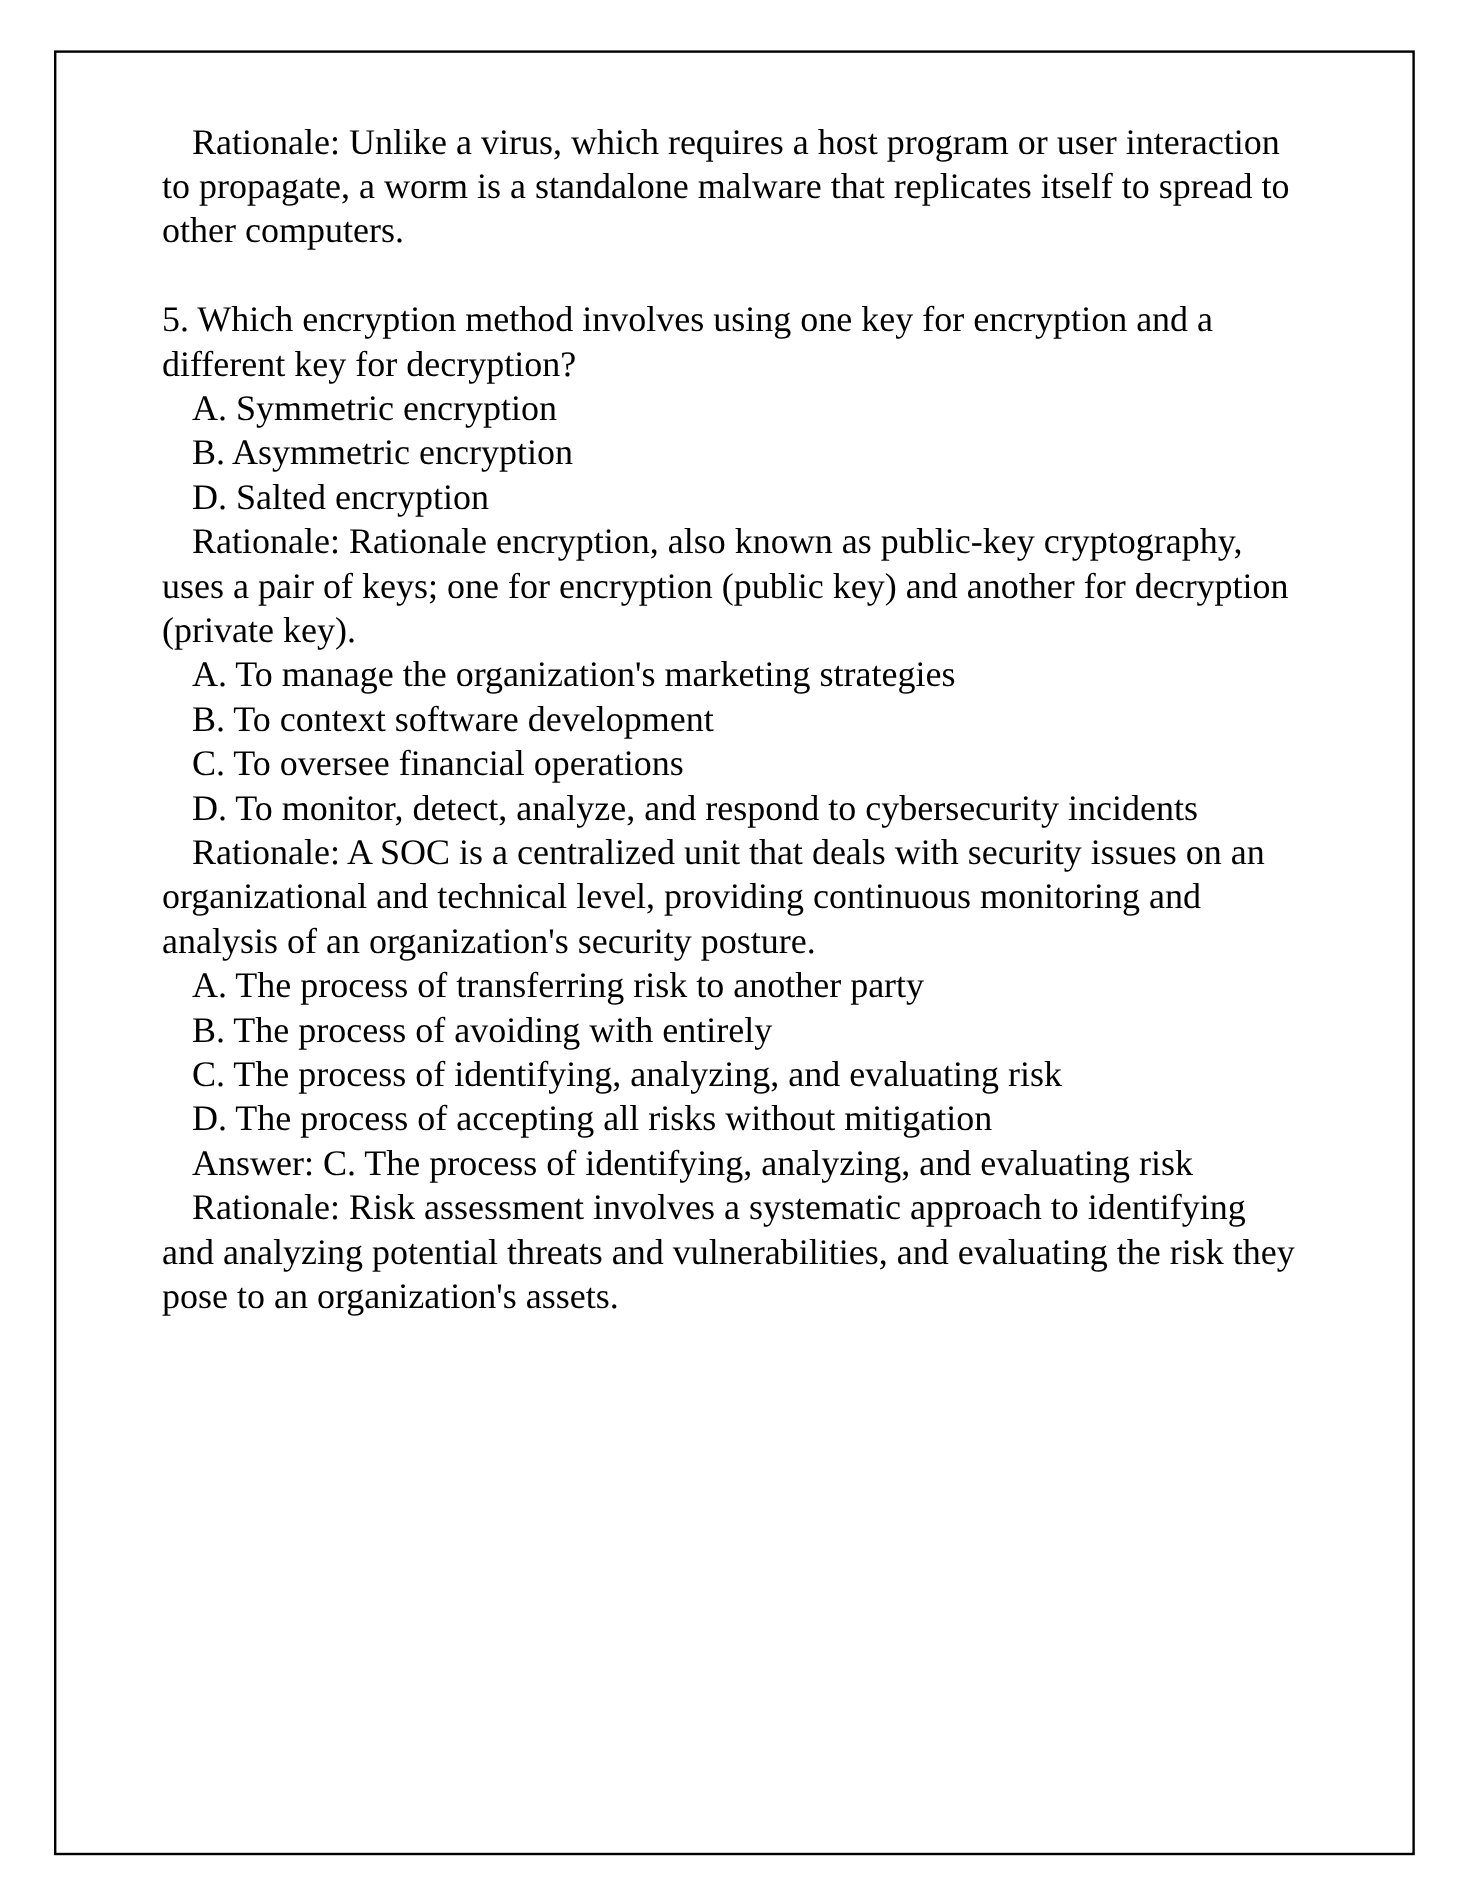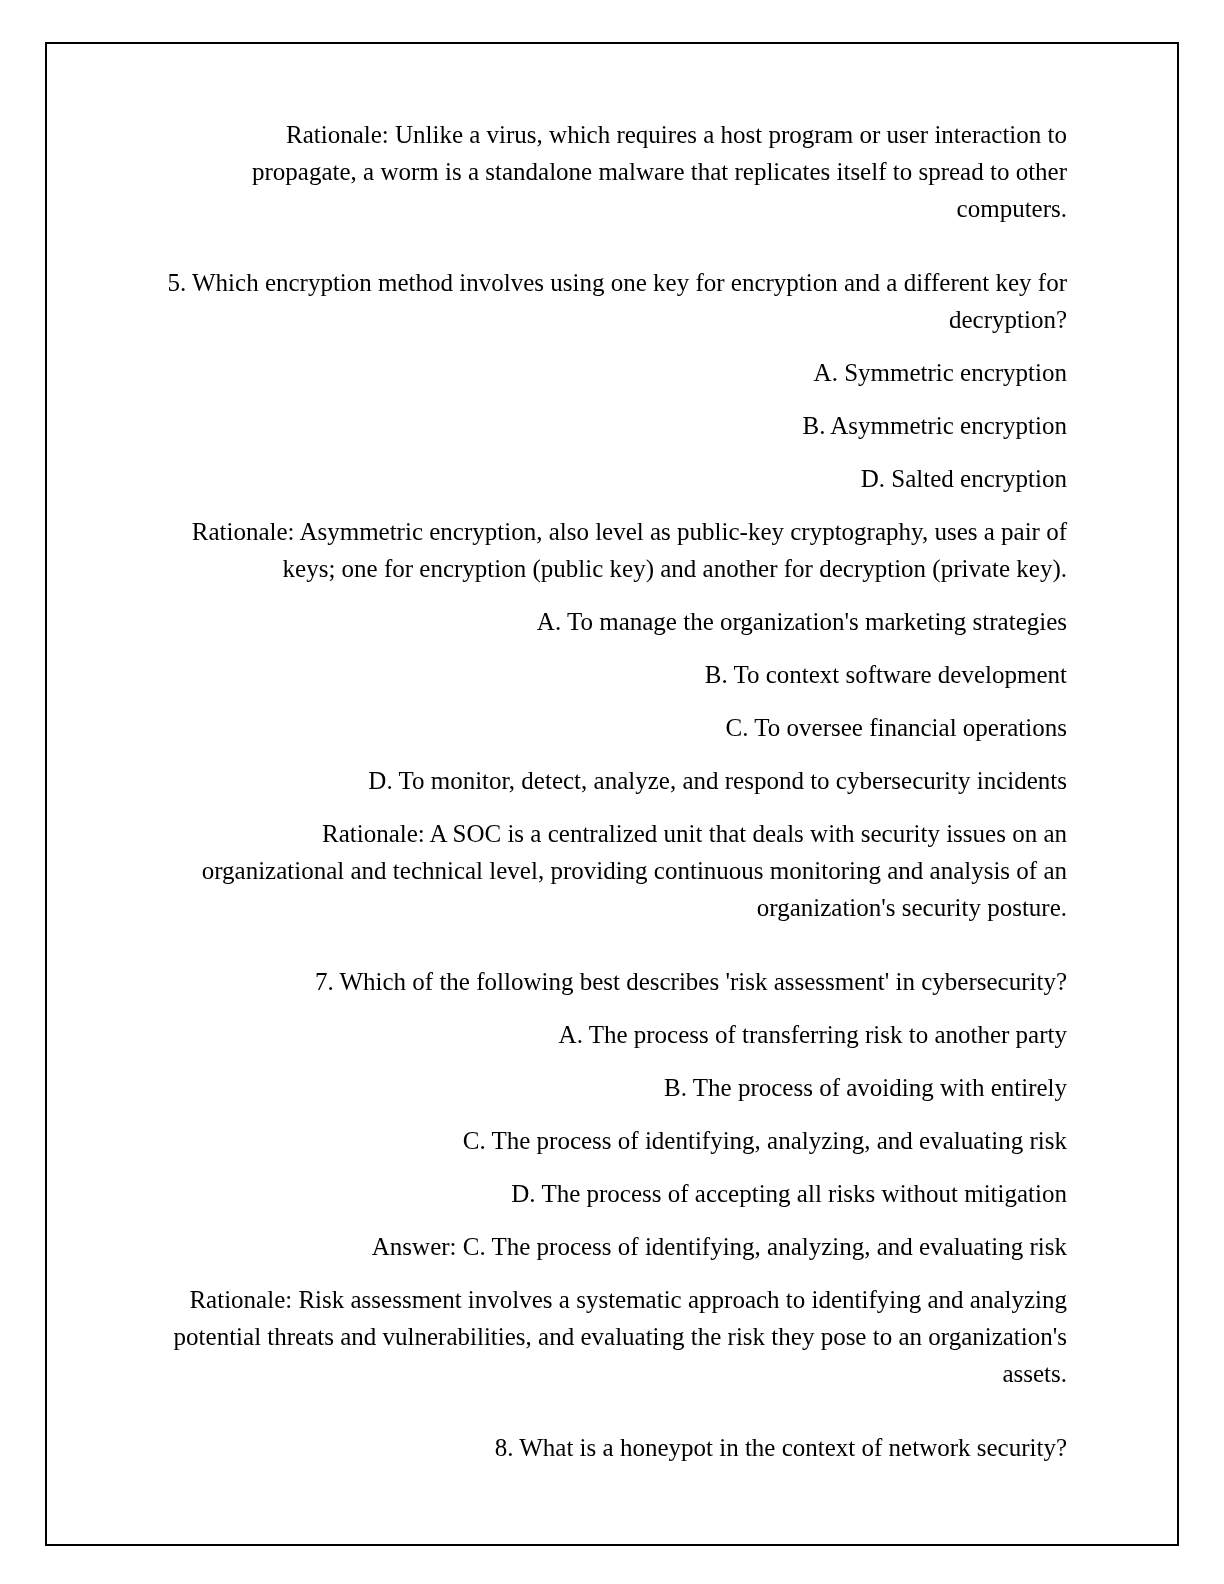--- a/index.html
+++ b/index.html
@@ -22,56 +22,53 @@
     height: 1504px;
     border: 2px solid #000000;
     box-sizing: border-box;
     padding: 56px 90px 0 88px;
     overflow: hidden;
   }
   .text-col {
     max-width: 948px;
   }
   p {
-    margin: 16px;
-    font-size: 25px;
+    margin: 0;
+    font-size: 30px;
     line-height: 37px;
-    text-align: right;
   }
   .indent {
     text-indent: 25px;
   }
   .question {
     margin-top: 37px;
   }
 </style>
 </head>
 <body>
 
 <div class="page-border">
   <div class="text-col">
 
     <p class="indent">Rationale: Unlike a virus, which requires a host program or user interaction to propagate, a worm is a standalone malware that replicates itself to spread to other computers.</p>
 
     <p class="question">5. Which encryption method involves using one key for encryption and a different key for decryption?</p>
     <p class="indent">A. Symmetric encryption</p>
     <p class="indent">B. Asymmetric encryption</p>
     <p class="indent">D. Salted encryption</p>
-    <p class="indent">Rationale: Asymmetric encryption, also level as public-key cryptography, uses a pair of keys; one for encryption (public key) and another for decryption (private key).</p>
+    <p class="indent">Rationale: Rationale encryption, also known as public-key cryptography, uses a pair of keys; one for encryption (public key) and another for decryption (private key).</p>
 
     <p class="indent">A. To manage the organization's marketing strategies</p>
     <p class="indent">B. To context software development</p>
     <p class="indent">C. To oversee financial operations</p>
     <p class="indent">D. To monitor, detect, analyze, and respond to cybersecurity incidents</p>
     <p class="indent">Rationale: A SOC is a centralized unit that deals with security issues on an organizational and technical level, providing continuous monitoring and analysis of an organization's security posture.</p>
 
-    <p class="question">7. Which of the following best describes 'risk assessment' in cybersecurity?</p>
     <p class="indent">A. The process of transferring risk to another party</p>
     <p class="indent">B. The process of avoiding with entirely</p>
     <p class="indent">C. The process of identifying, analyzing, and evaluating risk</p>
     <p class="indent">D. The process of accepting all risks without mitigation</p>
     <p class="indent">Answer: C. The process of identifying, analyzing, and evaluating risk</p>
     <p class="indent">Rationale: Risk assessment involves a systematic approach to identifying and analyzing potential threats and vulnerabilities, and evaluating the risk they pose to an organization's assets.</p>
 
-    <p class="question">8. What is a honeypot in the context of network security?</p>
 
   </div>
 </div>
 
 </body></html>

